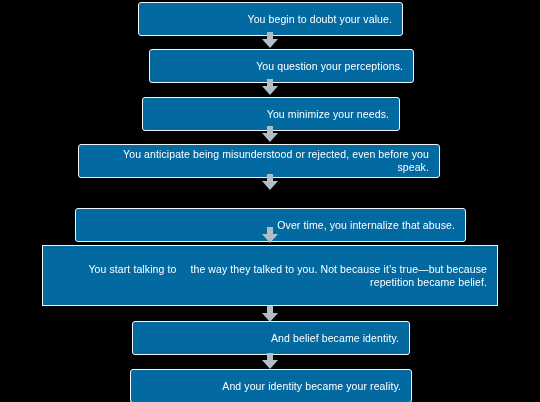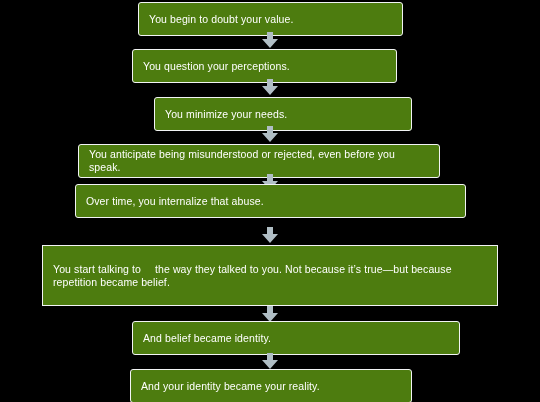--- a/index.html
+++ b/index.html
@@ -18,27 +18,27 @@
   #flow {
     position: relative;
     width: 540px;
     height: 402px;
     background: #000000;
   }
 
   .node {
     position: absolute;
     box-sizing: border-box;
-    background: #4d7c0f;
+    background: #0369a1;
     border: 1.5px solid #f2f4f5;
     border-radius: 3px;
     display: flex;
     align-items: center;
     justify-content: center;
-    text-align: left;
+    text-align: right;
     color: #ffffff;
     font-size: 10.5px;
     line-height: 13px;
     letter-spacing: 0.1px;
     padding: 16px 10px;
   }
 
   .node.wide-radius {
     border-radius: 0;
   }
@@ -47,26 +47,26 @@
     display: block;
     width: 100%;
   }
 
   .node.bold .node-text {
     font-weight: normal;
   }
 
   
   .n1 { left: 138px; top: 2px;   width: 265px; height: 29px; }
-  .n2 { left: 132px; top: 49px;  width: 265px; height: 29px; }
-  .n3 { left: 142px; top: 97px;  width: 258px; height: 28px; margin-left: 12px; }
+  .n2 { left: 149px; top: 49px;  width: 265px; height: 29px; }
+  .n3 { left: 142px; top: 97px;  width: 258px; height: 28px; }
   .n4 { left: 78px;  top: 144px; width: 362px; height: 29px; }
-  .n5 { left: 75px;  top: 184px; width: 391px; height: 32px; }
+  .n5 { left: 75px;  top: 208px; width: 391px; height: 32px; }
   .n6 { left: 42px;  top: 245px; width: 456px; height: 61px; }
-  .n7 { left: 132px; top: 321px; width: 328px; height: 31px; }
+  .n7 { left: 132px; top: 321px; width: 278px; height: 31px; }
   .n8 { left: 130px; top: 369px; width: 282px; height: 32px; }
 
   
   .arrow {
     position: absolute;
     width: 18px;
     height: 17px;
   }
   .arrow svg { display: block; width: 100%; height: 100%; }
 

